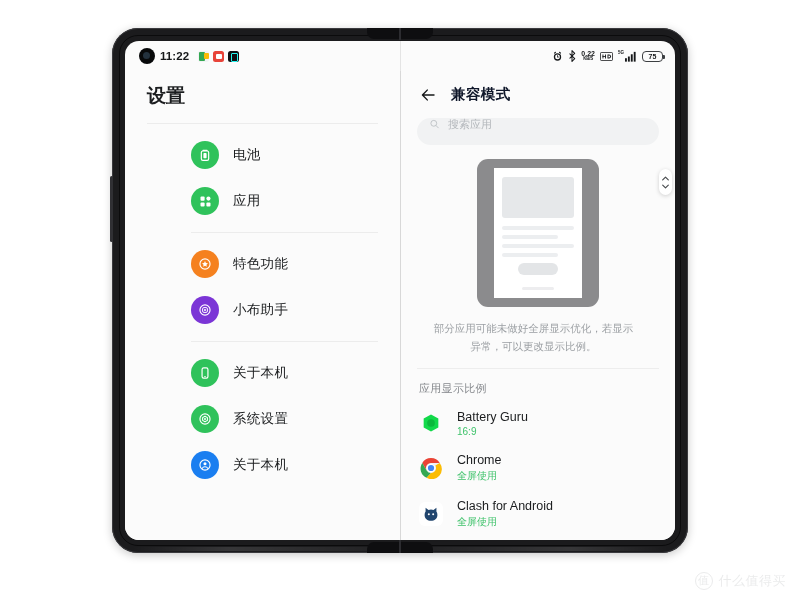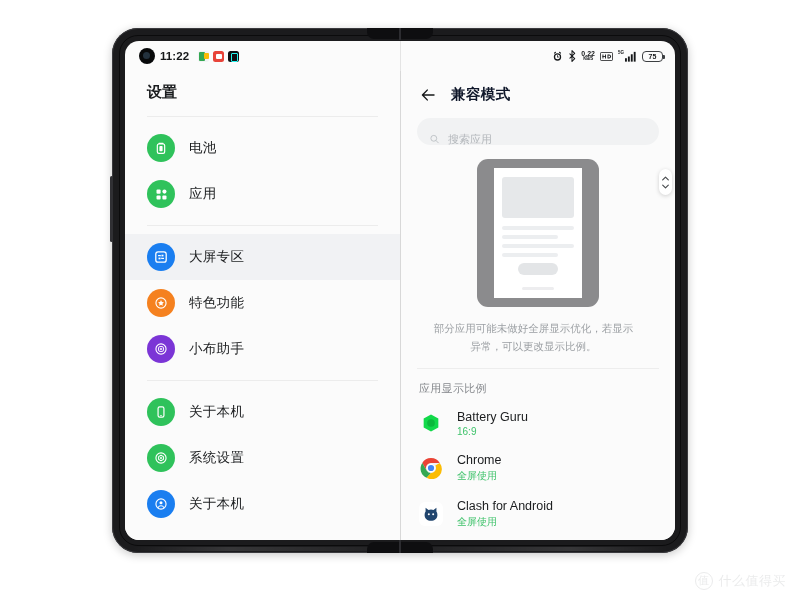--- a/index.html
+++ b/index.html
@@ -145,24 +145,24 @@
   #body { flex: 1 1 auto; display: flex; min-height: 0; position: relative; }
 
   
   #left-pane {
     width: 50%; flex: 0 0 50%;
     background: #fbfbfb;
     display: flex; flex-direction: column;
     min-height: 0;
   }
   .pane-title {
-    font-size: 15px; font-weight: 700; color: #1b1d1f;
+    font-size: 19px; font-weight: 700; color: #1b1d1f;
     padding: 12px 0 14px 22px;
   }
-  .nav-list { flex: 1 1 auto; overflow: hidden; }
+  .nav-list { flex: 1 1 auto; overflow: hidden; padding-left: 44px; }
   .nav-group { padding: 4px 0; }
   .nav-sep {
     height: 1px; background: #ececec;
     margin: 4px 22px 4px 22px;
   }
   .nav-item {
     display: flex; align-items: center; gap: 14px;
     padding: 9px 16px 9px 22px;
     cursor: pointer;
   }
@@ -192,21 +192,21 @@
     width: 18px; height: 18px; flex: 0 0 18px;
     cursor: pointer;
   }
   .rp-title { font-size: 14.5px; font-weight: 700; color: #0f172a; letter-spacing: .4px; }
 
   .search-wrap { padding: 6px 16px 2px 16px; }
   .search-box {
     height: 27px;
     background: #f1f2f3;
     border-radius: 14px;
-    display: flex; align-items: flex-end;
+    display: flex; align-items: flex-start;
     gap: 8px; padding: 0 12px;
   }
   .search-box input {
     border: none; outline: none; background: transparent;
     font-family: inherit; font-size: 11px; color: #9aa0a6;
     width: 100%;
   }
   .search-box input::placeholder { color: #b3b7bb; }
 
   .rp-scroll {
@@ -386,32 +386,20 @@
                     <rect x="13.4" y="13.4" width="6.6" height="6.6" rx="1.6" fill="#fff"></rect>
                   </svg>
                 </div>
                 <div class="nav-label">应用</div>
               </div>
             </div>
 
             <div class="nav-sep"></div>
 
             <div class="nav-group">
-              <div class="nav-item selected">
-                <div class="nav-ico" style="background:#1a7ef0;">
-                  <svg width="16" height="16" viewBox="0 0 24 24">
-                    <rect x="4.2" y="4.2" width="15.6" height="15.6" rx="3.4" fill="none" stroke="#fff" stroke-width="1.9"></rect>
-                    <rect x="7.4" y="9" width="9.2" height="1.7" rx=".85" fill="#fff"></rect>
-                    <rect x="7.4" y="13.3" width="9.2" height="1.7" rx=".85" fill="#fff"></rect>
-                    <circle cx="14.2" cy="9.85" r="1.9" fill="#fff" stroke="#1a7ef0" stroke-width="1.1"></circle>
-                    <circle cx="9.8" cy="14.15" r="1.9" fill="#fff" stroke="#1a7ef0" stroke-width="1.1"></circle>
-                  </svg>
-                </div>
-                <div class="nav-label">大屏专区</div>
-              </div>
 
               <div class="nav-item">
                 <div class="nav-ico" style="background:#f5811f;">
                   <svg width="16" height="16" viewBox="0 0 24 24">
                     <circle cx="12" cy="12" r="7.6" fill="none" stroke="#fff" stroke-width="1.7"></circle>
                     <path d="M12 7.6 l1.35 2.9 3.05.4 -2.25 2.1 .57 3.05 -2.72-1.5 -2.72 1.5 .57-3.05 -2.25-2.1 3.05-.4 z" fill="#fff"></path>
                   </svg>
                 </div>
                 <div class="nav-label">特色功能</div>
               </div>

